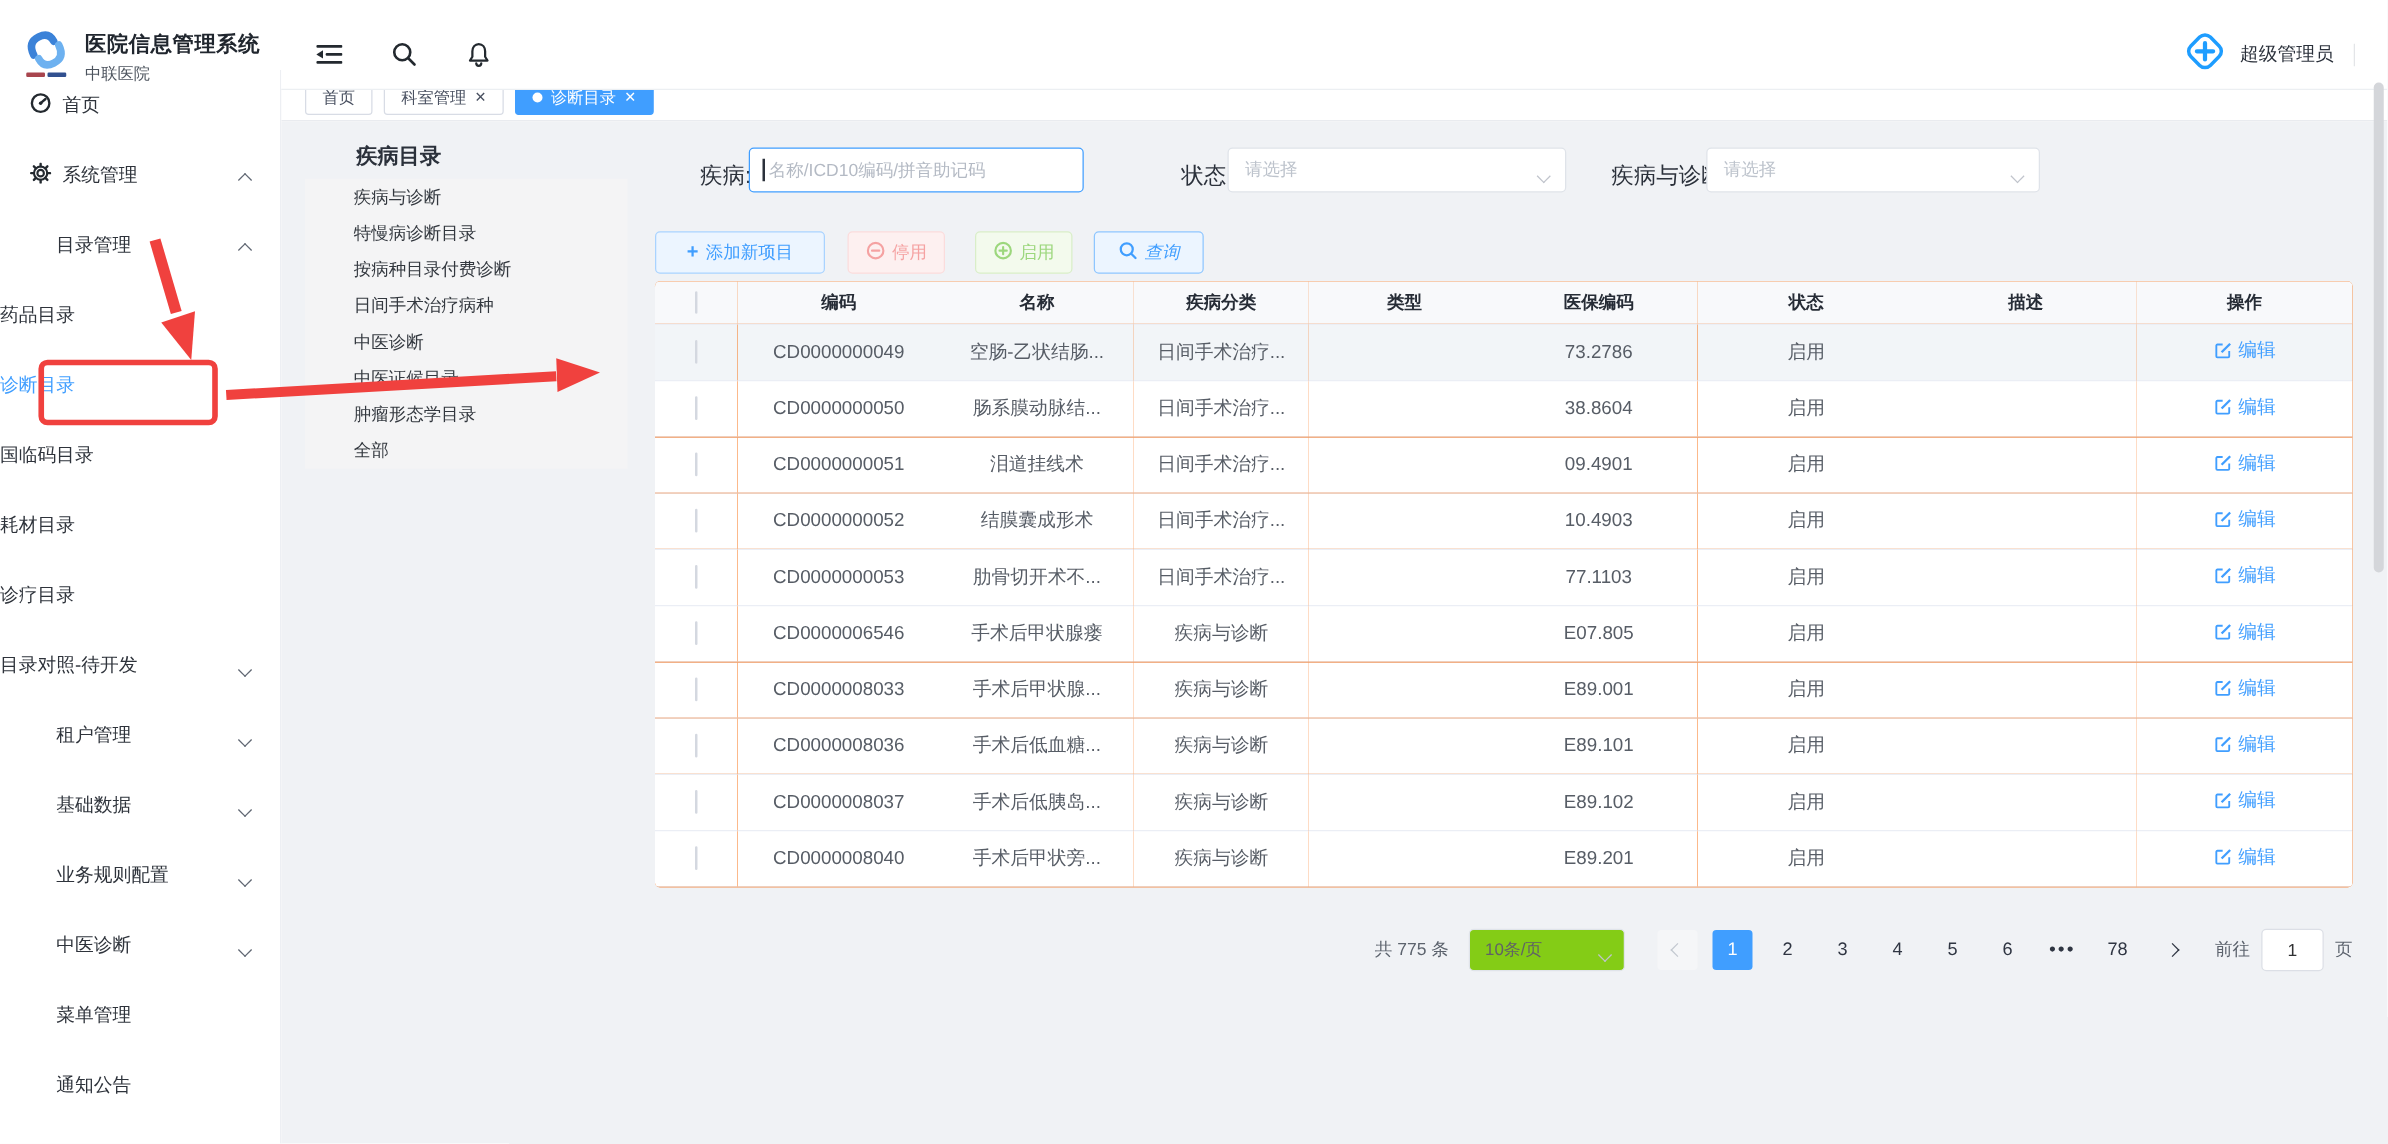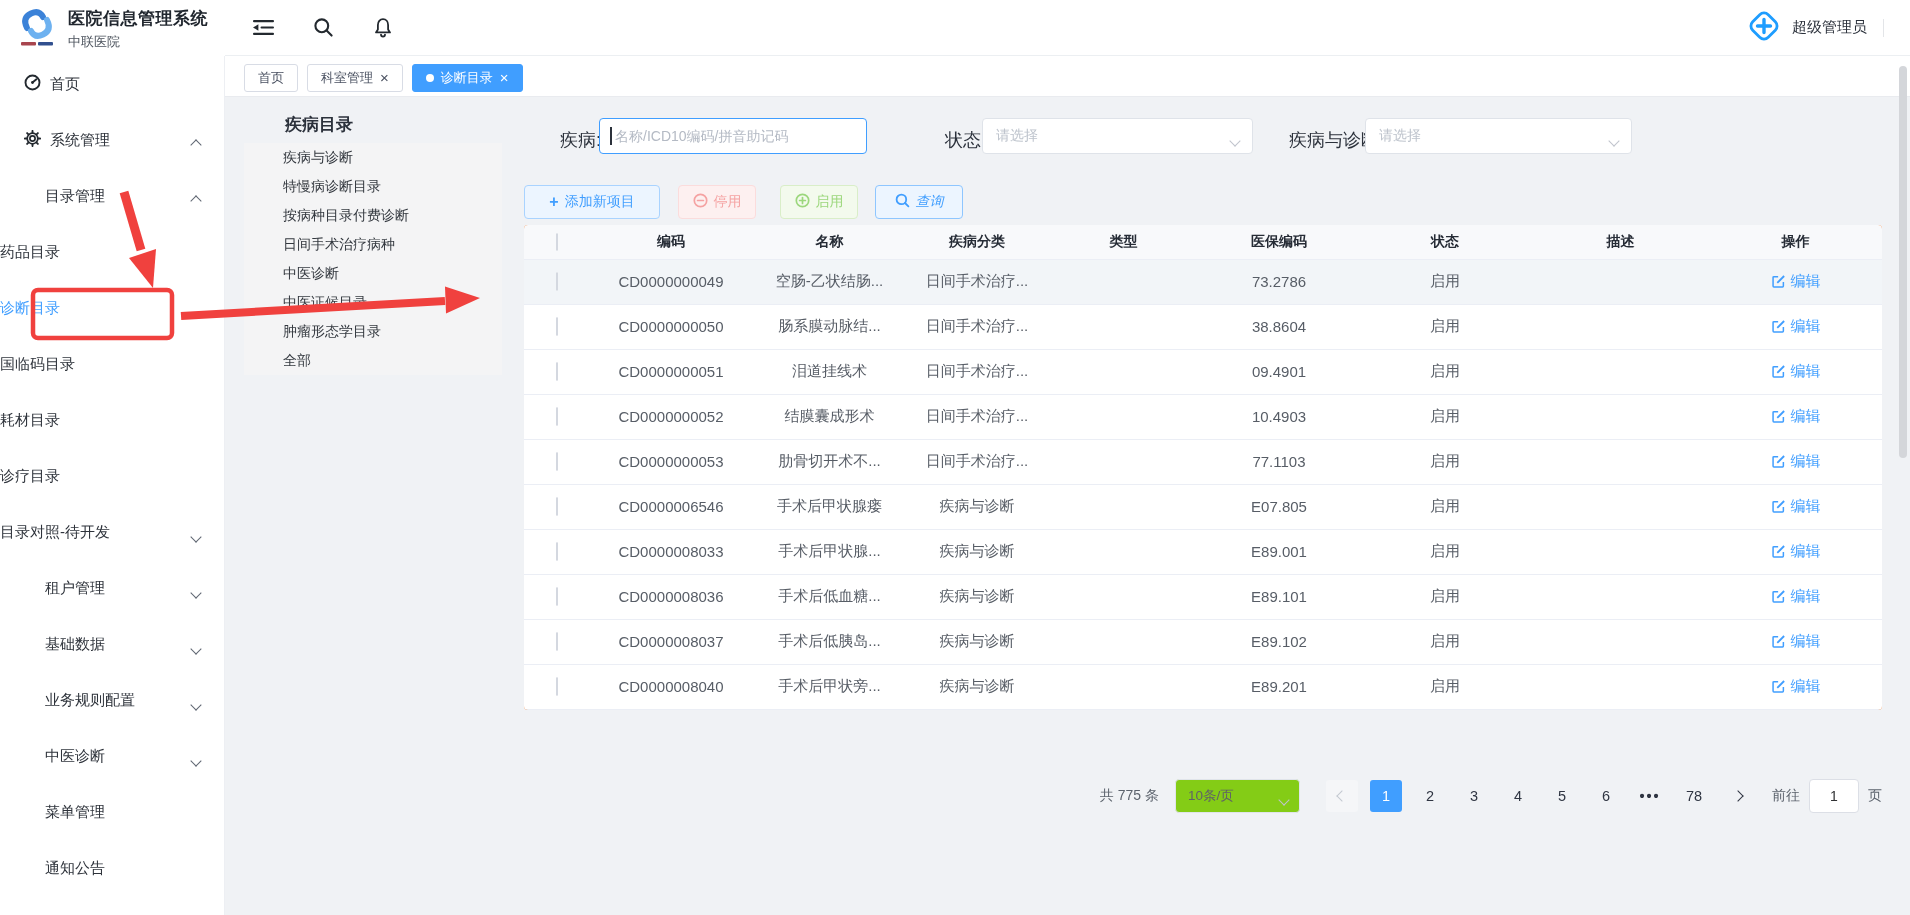--- a/index.html
+++ b/index.html
@@ -5,21 +5,21 @@
   * { margin:0; padding:0; box-sizing:border-box; }
   html,body { overflow:hidden; }
   body {
     width:1910px; height:915px;
     font-family:"Liberation Sans","DejaVu Sans",sans-serif;
     color:#303133; background:#fff;
   }
   .page { position:relative; width:1910px; height:915px; background:#fff; overflow:hidden; }
 
   
-  .topbar { position:absolute; top:0; left:0; right:0; height:40px; background:#fff; z-index:5; }
+  .topbar { position:absolute; top:16px; left:0; right:0; height:40px; background:#fff; z-index:5; }
   .brand { position:absolute; left:16px; top:5px; display:flex; align-items:center; gap:10px; width:209px; }
   .brand-text { display:flex; flex-direction:column; }
   .brand-title { font-size:17px; font-weight:bold; color:#20262e; letter-spacing:0.5px; }
   .brand-sub { font-size:13px; color:#4d545e; margin-top:3px; }
   .topbar-main { position:absolute; left:225px; right:0; top:0; height:56px; border-bottom:1px solid #eceff2; display:flex; align-items:center; padding:0 26px; background:#fff; }
   .tool-btn { width:24px; height:24px; display:flex; align-items:center; justify-content:center; margin-right:36px; cursor:pointer; }
   .user-area { margin-left:auto; display:flex; align-items:center; }
   .user-name { font-size:15px; color:#2b313b; margin-left:10px; }
   .user-divider { width:1px; height:18px; background:#e3e5e8; margin-left:16px; }
 
@@ -69,21 +69,21 @@
   
   .card { position:absolute; left:299px; top:128px; width:1358px; background:#f97316; border-radius:4px; overflow:hidden; }
   table { width:100%; border-collapse:collapse; table-layout:fixed; }
   thead th { height:34px; background:#f8f9fb; font-size:14px; font-weight:600; color:#262c36; border-bottom:1px solid #ebeef5; text-align:center; }
   tbody td { height:45px; font-size:15px; color:#575d66; text-align:center; border-bottom:1px solid #ebeef5; background:#fff; overflow:hidden; white-space:nowrap; }
   tbody tr.hovered td { background:#f2f5f8; }
   .checkbox { width:18px; height:18px; border:1px solid #d4d8e0; border-radius:4px; background:#fff; margin:0 auto; cursor:pointer; }
   .edit-link { color:#409eff; display:inline-flex; align-items:center; gap:5px; font-size:15px; cursor:pointer; }
 
   
-  .footer { position:absolute; top:682px; right:28px; height:34px; display:flex; align-items:center; font-size:14px; color:#5c636d;margin-left:24px; }
+  .footer { position:absolute; top:646px; right:28px; height:34px; display:flex; align-items:center; font-size:14px; color:#5c636d;margin-left:24px; }
   .total { margin-right:16px; }
   .psize { width:125px; height:34px; background:#84cc16; border:1px solid #e0e4ea; border-radius:4px; display:flex; align-items:center; padding:0 28px 0 12px; position:relative; color:#606266; margin-right:20px; font-size:13.5px; cursor:pointer; }
   .psize .sel-chev { top:12px; right:11px; }
   .pg-btn { min-width:32px; height:32px; border-radius:3px; display:flex; align-items:center; justify-content:center; margin:0 6px; font-size:14.5px; color:#2f3542; cursor:pointer; }
   .pg-prev { background:#f5f6f8; color:#c3c8d0; }
   .pg-active { background:#409eff; color:#fff; }
   .pg-ellipsis { letter-spacing:2px; font-weight:bold; cursor:default; }
   .jumper { display:flex; align-items:center; margin-left:12px; gap:9px; }
   .jump-input { width:50px; height:34px; border:1px solid #dcdfe6; border-radius:4px; background:#fff; text-align:center; font-size:14px; color:#303133; outline:none; }
 

